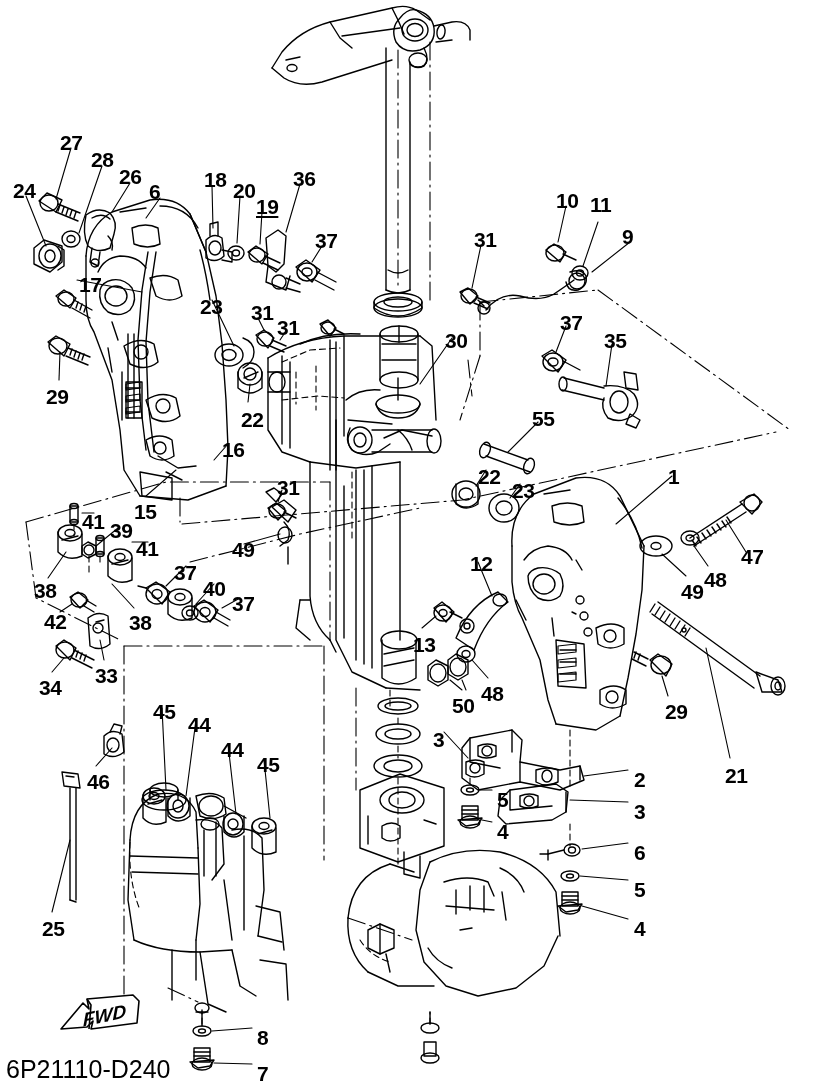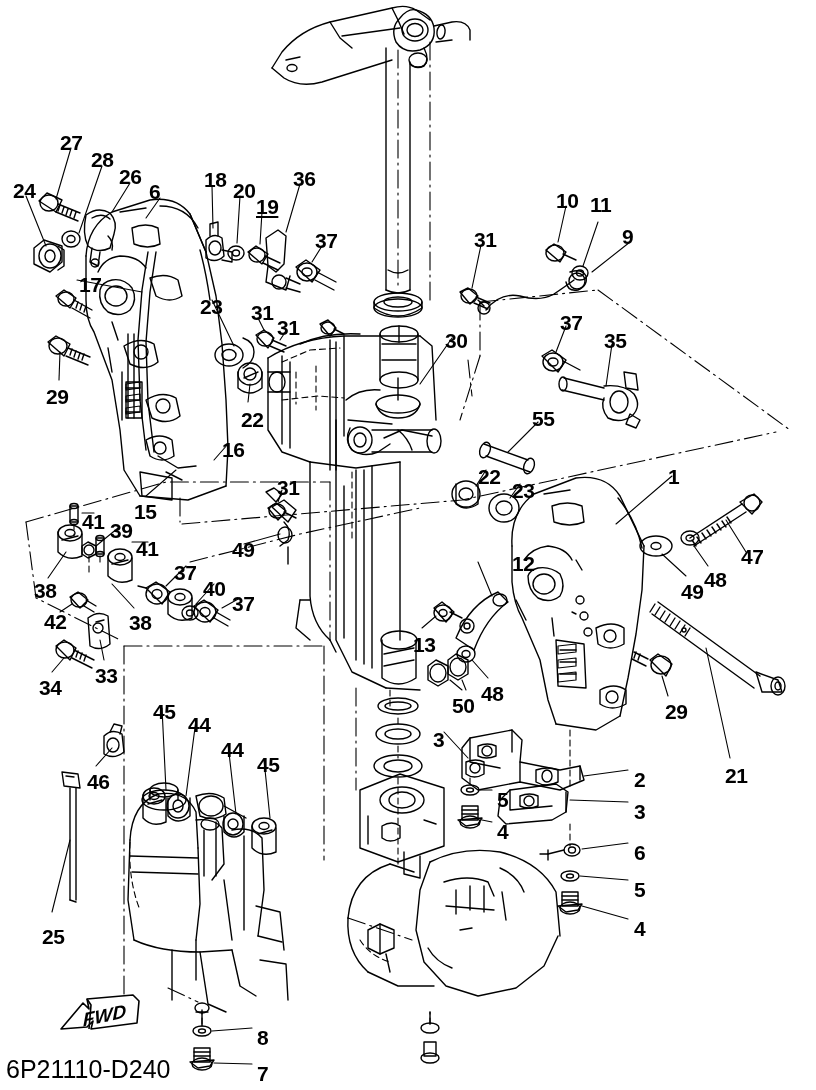--- a/index.html
+++ b/index.html
@@ -848,42 +848,42 @@
       <div class="callout" style="left: 134px; top: 501px;">15</div>
       <div class="callout" style="left: 277px; top: 477px;">31</div>
       <div class="callout" style="left: 478px; top: 466px;">22</div>
       <div class="callout" style="left: 512px; top: 480px;">23</div>
       <div class="callout" style="left: 668px; top: 466px;">1</div>
       <div class="callout" style="left: 741px; top: 546px;">47</div>
       <div class="callout" style="left: 82px; top: 511px;">41</div>
       <div class="callout" style="left: 110px; top: 520px;">39</div>
       <div class="callout" style="left: 136px; top: 538px;">41</div>
       <div class="callout" style="left: 232px; top: 539px;">49</div>
-      <div class="callout" style="left: 470px; top: 553px; margin-left: 42px;">12</div>
+      <div class="callout" style="left: 470px; top: 553px;">12</div>
       <div class="callout" style="left: 34px; top: 580px;">38</div>
       <div class="callout" style="left: 174px; top: 562px;">37</div>
       <div class="callout" style="left: 203px; top: 578px;">40</div>
       <div class="callout" style="left: 232px; top: 593px;">37</div>
       <div class="callout" style="left: 681px; top: 581px; text-align: center;">49</div>
       <div class="callout" style="left: 704px; top: 569px;">48</div>
       <div class="callout" style="left: 44px; top: 611px;">42</div>
       <div class="callout" style="left: 129px; top: 612px;">38</div>
       <div class="callout" style="left: 95px; top: 665px;">33</div>
       <div class="callout" style="left: 39px; top: 677px;">34</div>
       <div class="callout" style="left: 413px; top: 634px;">13</div>
       <div class="callout" style="left: 452px; top: 695px;">50</div>
       <div class="callout" style="left: 481px; top: 683px;">48</div>
       <div class="callout" style="left: 665px; top: 701px;">29</div>
       <div class="callout" style="left: 725px; top: 765px;">21</div>
       <div class="callout" style="left: 153px; top: 701px;">45</div>
       <div class="callout" style="left: 188px; top: 714px;">44</div>
       <div class="callout" style="left: 221px; top: 739px;">44</div>
       <div class="callout" style="left: 257px; top: 754px;">45</div>
       <div class="callout" style="left: 87px; top: 771px;">46</div>
-      <div class="callout" style="left: 42px; top: 918px; margin-top: 8px;">25</div>
+      <div class="callout" style="left: 42px; top: 918px;">25</div>
       <div class="callout" style="left: 433px; top: 729px;">3</div>
       <div class="callout" style="left: 634px; top: 769px;">2</div>
       <div class="callout" style="left: 497px; top: 789px;">5</div>
       <div class="callout" style="left: 634px; top: 801px;">3</div>
       <div class="callout" style="left: 497px; top: 821px;">4</div>
       <div class="callout" style="left: 634px; top: 842px;">6</div>
       <div class="callout" style="left: 634px; top: 879px;">5</div>
       <div class="callout" style="left: 634px; top: 918px;">4</div>
       <div class="callout" style="left: 257px; top: 1027px;">8</div>
       <div class="callout" style="left: 257px; top: 1063px;">7</div>

